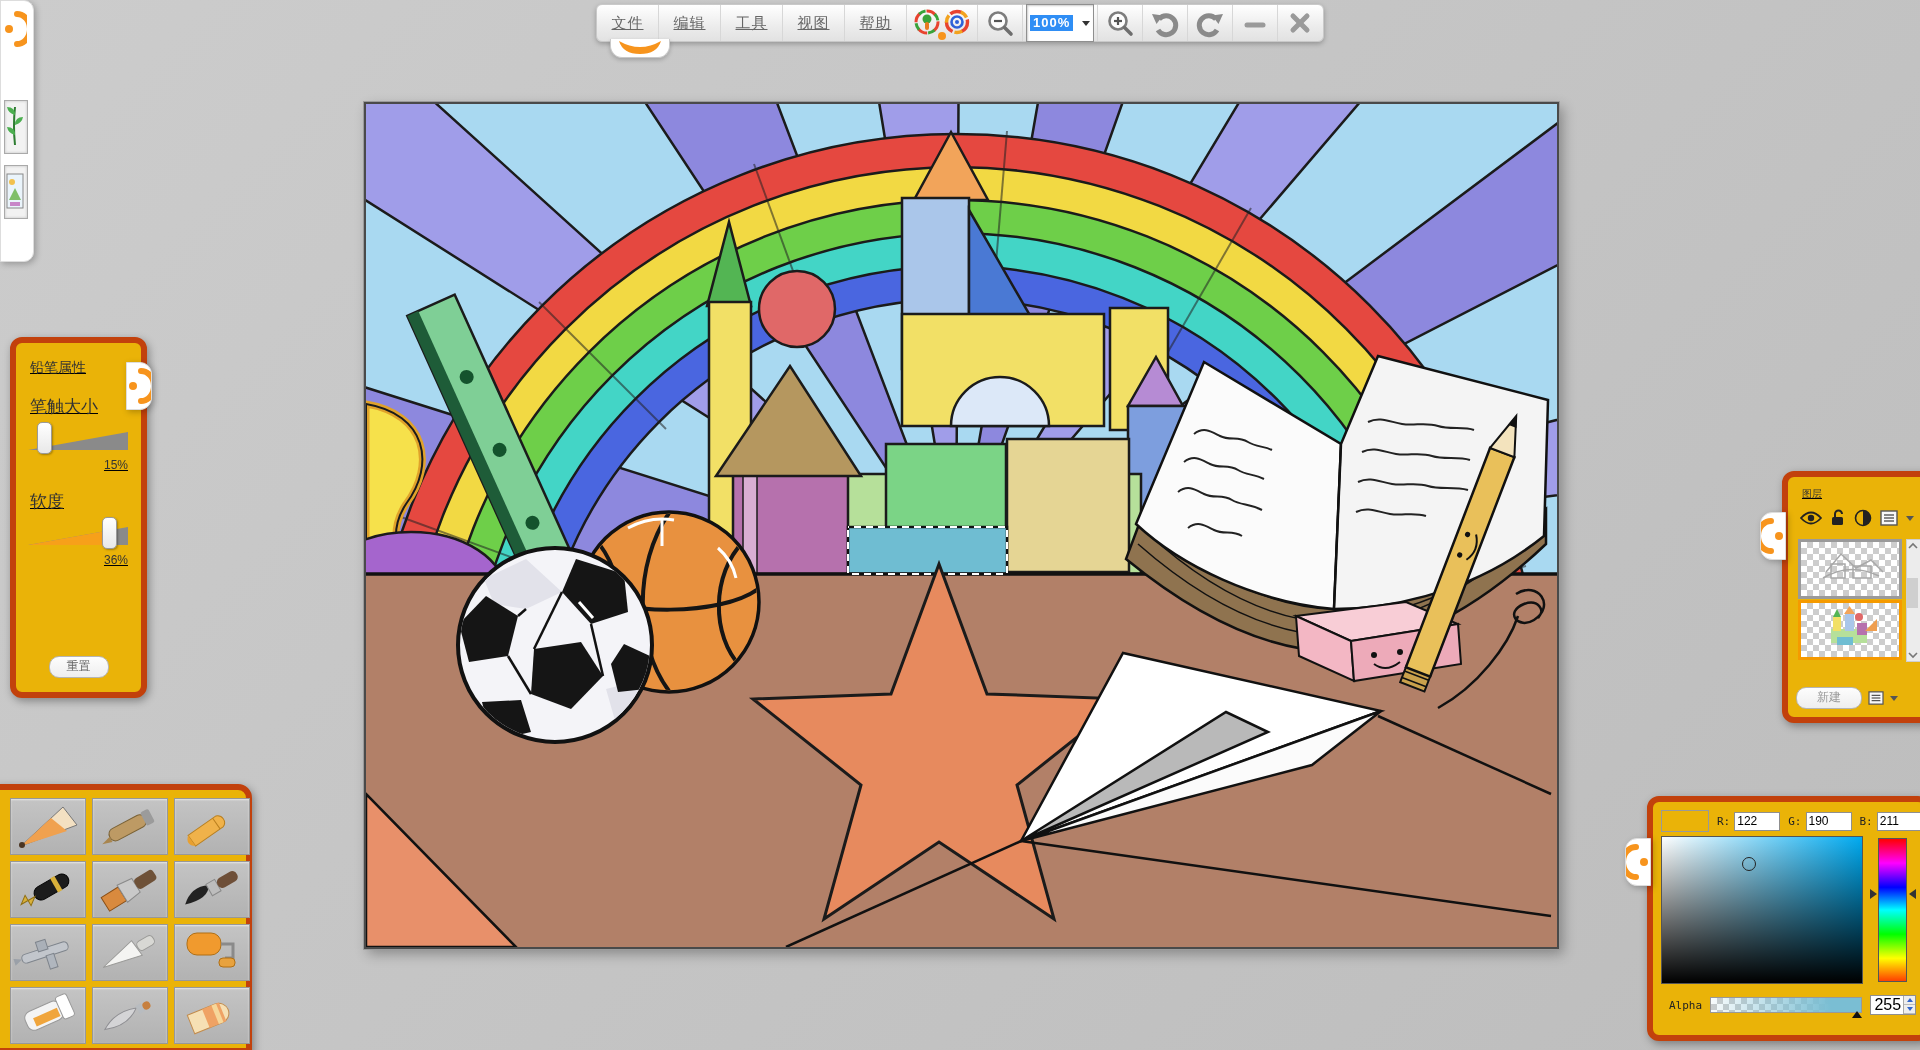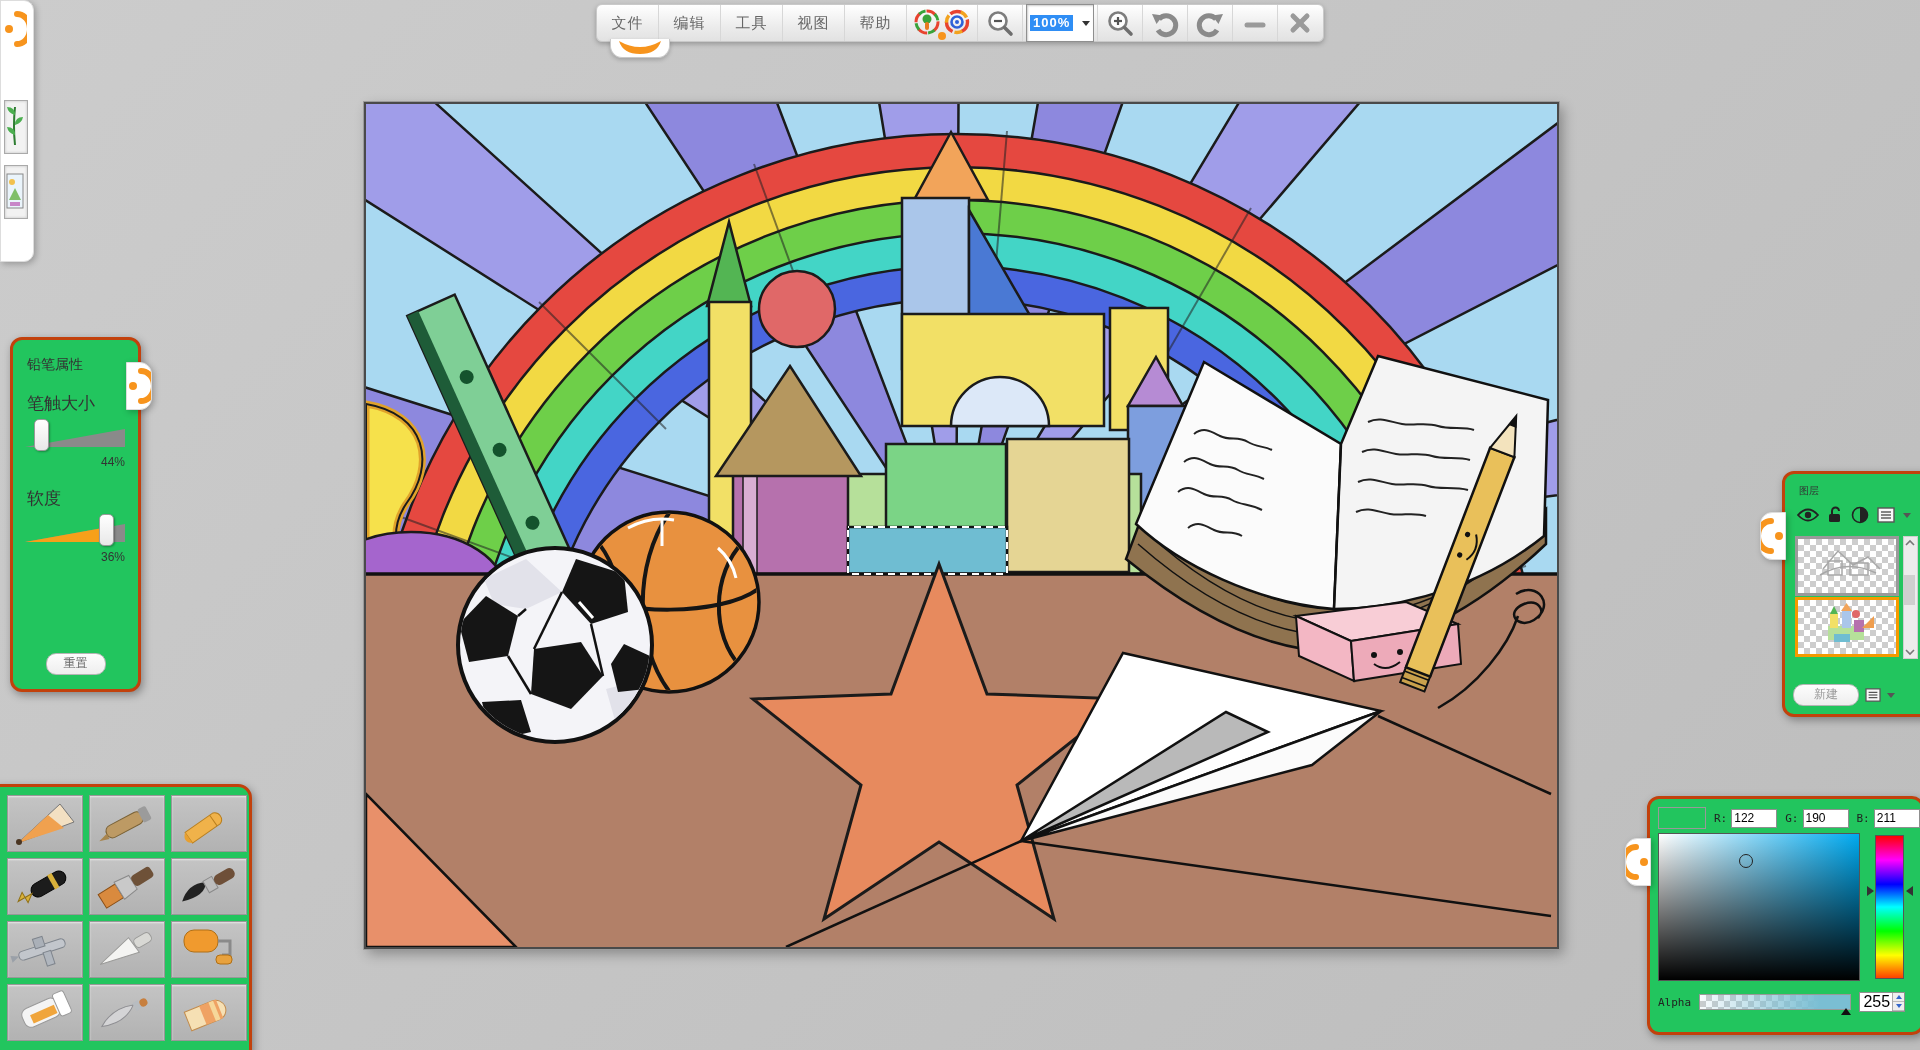--- a/index.html
+++ b/index.html
@@ -4,38 +4,39 @@
 <style>
   html,body{margin:0;padding:0;}
   body{
     width:1920px;height:1050px;overflow:hidden;position:relative;
     background:linear-gradient(135deg,#cccccc,#bdbdbd);
     font-family:"Liberation Sans",sans-serif;
     -webkit-user-select:none;user-select:none;
   }
   
   .panel{
-    position:absolute;background:#22c55e;border:3px solid #c2410c;
+    position:absolute;background:#eab308;border:6px solid #c2410c;
     box-shadow:2px 3px 9px rgba(0,0,0,.35);
+    text-decoration:underline;
   }
   .etab{position:absolute;background:#fff;border:1px solid #ddd;box-shadow:2px 2px 6px rgba(0,0,0,.25);}
   
   #toolbar{
     position:absolute;left:596px;top:4px;width:726px;height:36px;
     background:linear-gradient(#ffffff,#ececec 60%,#e2e2e2);
     border:1px solid #c9c9c9;border-radius:6px;
     box-shadow:0 2px 5px rgba(0,0,0,.25);
     display:flex;align-items:stretch;
   }
   .tb-cell{
     display:flex;align-items:center;justify-content:center;
     border-right:1px solid #d7d7d7;color:#666;font-size:15px;
     letter-spacing:1px;cursor:default;
   }
-  .tb-menu{width:61px;}
+  .tb-menu{width:61px;text-decoration:underline;}
   .tb-icon{width:44px;}
   #clown-cell{width:70px;position:relative;gap:4px;}
   #clown-nose{position:absolute;left:31px;bottom:1px;width:8px;height:8px;border-radius:50%;background:#f7941d;}
   #clown-mouth{
     position:absolute;left:610px;top:39px;width:58px;height:18px;
     background:#fff;border:1px solid #c9c9c9;border-top:none;
     border-radius:0 0 12px 12px;box-shadow:0 2px 4px rgba(0,0,0,.2);
   }
   #clown-mouth svg{display:block;margin:1px auto 0;}
   #zoom-field{
@@ -103,21 +104,21 @@
   #sv-box{
     position:absolute;left:8px;top:34px;width:200px;height:146px;border:1px solid #555;
     background:linear-gradient(to top,#000,rgba(0,0,0,0)),linear-gradient(to right,#fff,#00aaf0);
   }
   #sv-marker{position:absolute;left:80px;top:20px;width:12px;height:12px;border:1.5px solid #222;border-radius:50%;}
   #hue-bar{
     position:absolute;left:225px;top:36px;width:27px;height:142px;border:1px solid #555;
     background:linear-gradient(to bottom,#ff0000,#ff00ff 17%,#0000ff 34%,#00ffff 50%,#00ff00 67%,#ffff00 84%,#ff4000 100%);
   }
   .hue-marker{position:absolute;width:0;height:0;border-top:5px solid transparent;border-bottom:5px solid transparent;}
-  #alpha-row{position:absolute;left:8px;top:193px;display:flex;align-items:center;}
+  #alpha-row{position:absolute;left:16px;top:193px;display:flex;align-items:center;}
   #alpha-slider{position:relative;width:150px;height:14px;border:1px solid #999;margin-left:8px;}
   #alpha-fill{position:absolute;inset:0;background:linear-gradient(to right,rgba(122,190,211,.05),rgba(122,190,211,1) 80%);}
   #alpha-marker{position:absolute;right:-1px;bottom:-6px;width:0;height:0;border-left:5px solid transparent;border-right:5px solid transparent;border-bottom:7px solid #111;}
   #alpha-box{display:flex;margin-left:8px;border:1px solid #8f8f8f;background:#fff;height:18px;}
   #alpha-value{width:30px;font-size:16px;text-align:right;line-height:18px;padding-right:2px;}
   #alpha-spin{display:flex;flex-direction:column;border-left:1px solid #aaa;}
   #alpha-spin div{width:11px;height:9px;display:flex;align-items:center;justify-content:center;background:#eee;border-bottom:1px solid #bbb;}
   .spin-up{width:0;height:0;border-left:3px solid transparent;border-right:3px solid transparent;border-bottom:4px solid #36c;}
   .spin-dn{width:0;height:0;border-left:3px solid transparent;border-right:3px solid transparent;border-top:4px solid #36c;}
 </style>
@@ -404,21 +405,21 @@
 
 <div class="panel" id="pencil-panel">
   <div class="p-title">铅笔属性</div>
   <div class="p-label">笔触大小</div>
   <div class="sliderbox">
     <svg width="100" height="22" viewBox="0 0 100 22">
       <polygon points="0,20 100,2 100,20" fill="#8a8a8a"></polygon>
     </svg>
     <div class="shandle" style="left:9px"></div>
   </div>
-  <div class="pctlabel">44%</div>
+  <div class="pctlabel">15%</div>
   <div class="p-label">软度</div>
   <div class="sliderbox">
     <svg width="100" height="22" viewBox="0 0 100 22">
       <polygon points="0,20 100,2 100,20" fill="#8a8a8a"></polygon>
       <polygon points="0,20 86,4.5 86,20" fill="#f7a01a"></polygon>
     </svg>
     <div class="shandle" style="left:74px"></div>
   </div>
   <div class="pctlabel">36%</div>
   <div style="position:absolute;bottom:14px;left:0;right:0;">

